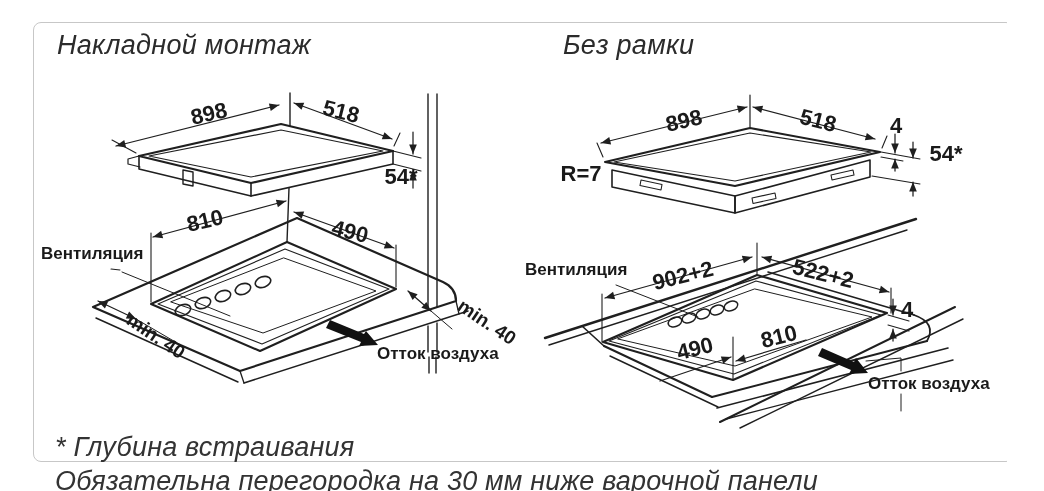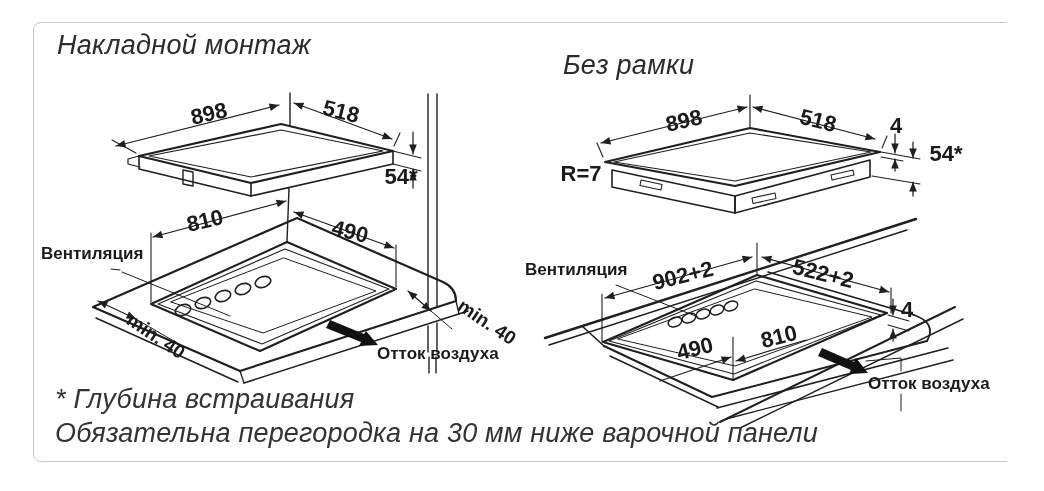--- a/index.html
+++ b/index.html
@@ -3,21 +3,21 @@
 <meta charset="utf-8">
 <style>
   html,body{margin:0;padding:0;background:#ffffff;}
   #stage{position:relative;width:1007px;height:491px;background:#ffffff;overflow:hidden;
          font-family:Liberation Sans, sans-serif;}
   #frame{position:absolute;left:33px;top:22px;width:979px;height:438px;
          border:1.5px solid #c7c7c7;border-radius:8px;background:#ffffff;}
   svg{position:absolute;left:0;top:0;}
   .lbl{position:absolute;white-space:nowrap;color:#1a1a1a;line-height:1;}
   .title{font-style:italic;font-size:27px;color:#2b2b2b;letter-spacing:.3px;}
-  .note{font-style:italic;font-size:27px;color:#333333;letter-spacing:.2px;}
+  .note{font-style:italic;font-size:27px;color:#333333;letter-spacing:.2px;margin-top:48px;}
   .dim{font-weight:bold;font-size:22px;}
   .dimsm{font-weight:bold;font-size:19px;}
   .blab{font-weight:bold;font-size:17px;}
 </style>
 </head>
 <body>
 
 <div id="stage">
   <div id="frame"></div>
 
@@ -154,21 +154,21 @@
         <line x1="806" y1="340" x2="736" y2="361" marker-end="url(#ah)"></line>
         <path d="M616,285 L698,317" stroke-width="1"></path>
         <path d="M866,361 L901,358 L901,371 M901,394 L901,411" stroke-width="1"></path>
       </g>
 
       <polygon fill="#111111" stroke="none" points="818,356 851,370 849,374 868,373 856,358 854,362 822,348"></polygon>
     </g>
   </svg>
 
   <div class="lbl title" style="left:57px;top:32px;">Накладной монтаж</div>
-  <div class="lbl title" style="left:563px;top:32px;margin-top:20px;">Без рамки</div>
+  <div class="lbl title" style="left:563px;top:32px;">Без рамки</div>
 
   <div class="lbl dim" style="left:209px;top:114px;transform:translate(-50%,-50%) rotate(-13deg);">898</div>
   <div class="lbl dim" style="left:341px;top:112px;transform:translate(-50%,-50%) rotate(14deg);">518</div>
   <div class="lbl dim" style="left:401px;top:177px;transform:translate(-50%,-50%);">54*</div>
   <div class="lbl dim" style="left:205px;top:221px;transform:translate(-50%,-50%) rotate(-13deg);">810</div>
   <div class="lbl dim" style="left:350px;top:232px;transform:translate(-50%,-50%) rotate(14deg);">490</div>
   <div class="lbl dimsm" style="left:156px;top:336px;transform:translate(-50%,-50%) rotate(34deg);">min. 40</div>
   <div class="lbl dimsm" style="left:487px;top:322px;transform:translate(-50%,-50%) rotate(34deg);">min. 40</div>
   <div class="lbl blab" style="left:41px;top:245px;">Вентиляция</div>
   <div class="lbl blab" style="left:377px;top:345px;">Отток воздуха</div>

